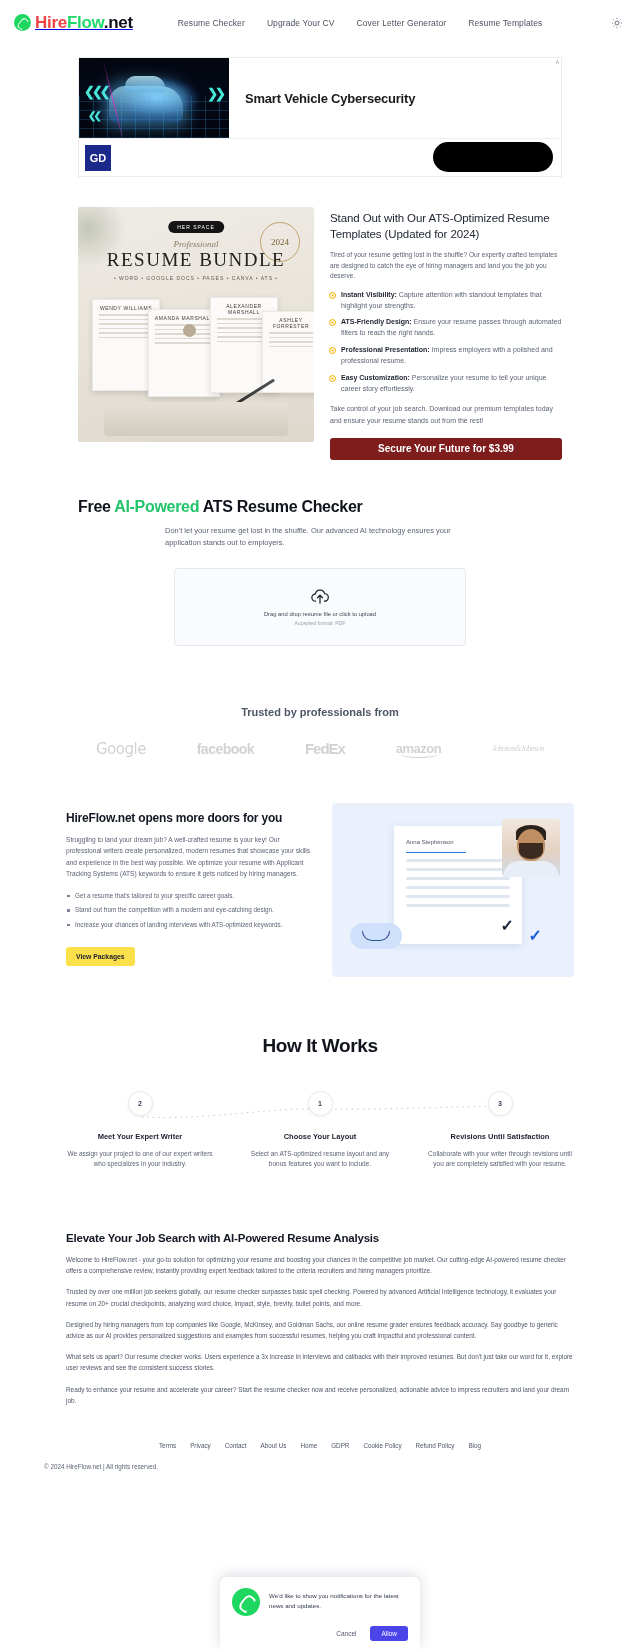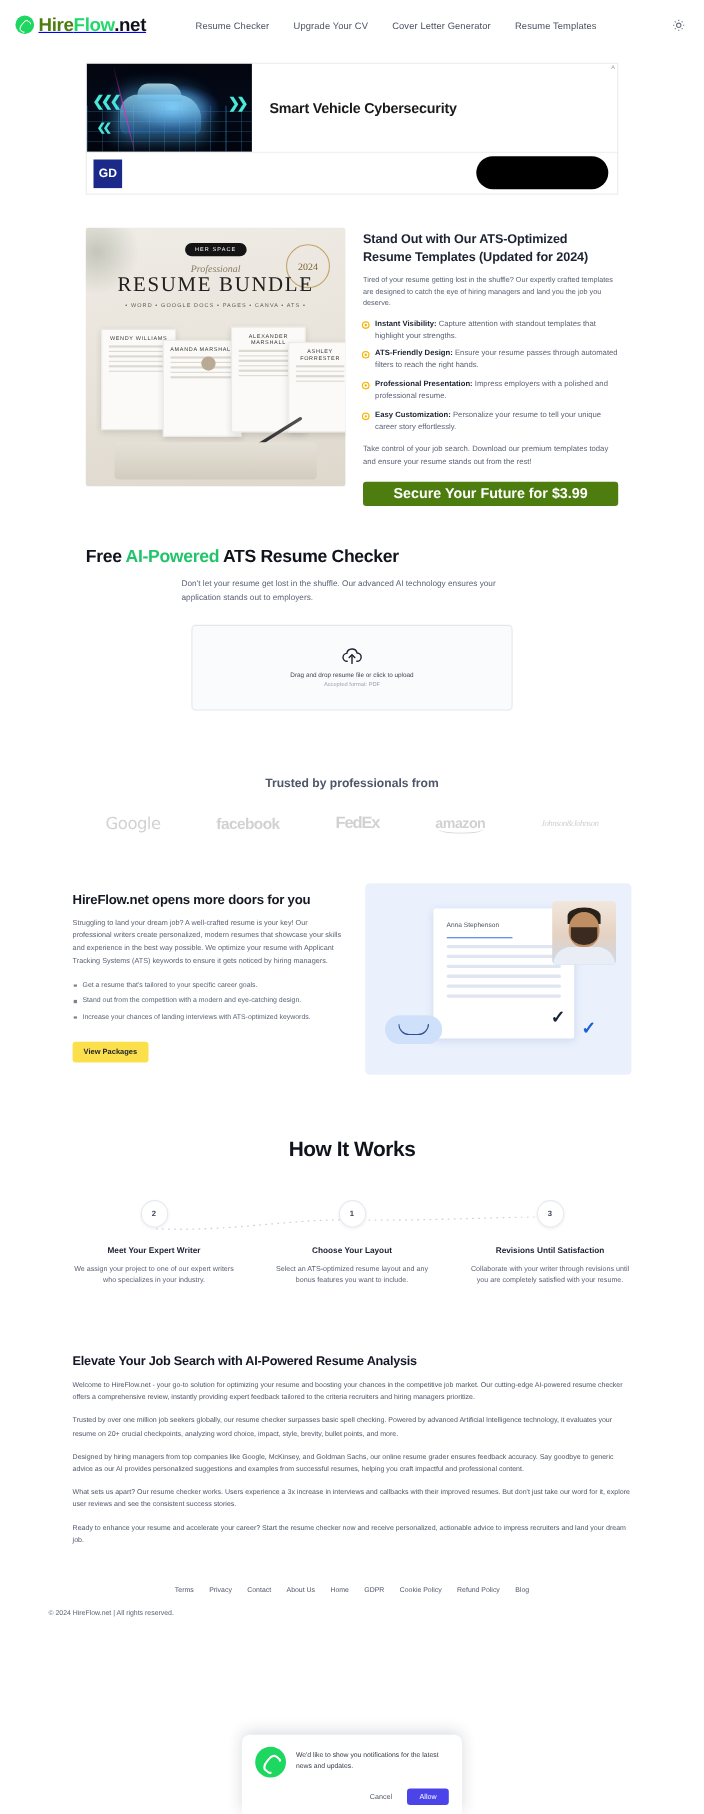--- a/index.html
+++ b/index.html
@@ -30,21 +30,21 @@
   .logo-mark::after {
     content: "";
     position: absolute; left: 5px; top: 3.5px;
     width: 6px; height: 10px;
     border-radius: 40% 40% 40% 40%;
     border: 1.6px solid #fff;
     border-right-color: transparent;
     transform: rotate(38deg);
   }
   .logo-text { font-size: 17px; font-weight: bold; letter-spacing: -0.3px; }
-  .logo-text .hire { color: #4d7c0f; }
+  .logo-text .hire { color: #ef4444; }
   .logo-text .flow { color: #21d96a; margin-top: 18px; }
   .logo-text .net { color: #10111a; }
 
   .main-nav { display: flex; gap: 22px; margin-left: 45px; }
   .nav-link {
     font-size: 8.5px; color: #4a5261; text-decoration: none;
     white-space: nowrap; letter-spacing: 0.1px;
   }
   .theme-toggle {
     margin-left: auto;
@@ -184,44 +184,44 @@
     position:absolute; right:36px; bottom:48px; width:48px; height:3px;
     background:linear-gradient(90deg,#2a2a2a,#555); transform:rotate(-32deg); border-radius:2px;
   }
   .promo-img .leaf {
     position:absolute; left:-8px; top:-6px; width:60px; height:70px;
     background: radial-gradient(ellipse at 30% 40%, rgba(120,130,110,.35), rgba(120,130,110,0) 65%);
   }
 
   .promo-body { flex: 1; padding-top: 4px; }
   .promo-title {
-    font-size: 11.5px; font-weight: bold; color: #1c2230; line-height: 1.35;
+    font-size: 11.5px; font-weight: normal; color: #1c2230; line-height: 1.35;
     letter-spacing: -0.1px;
   }
   .promo-lead {
     margin-top: 8px; font-size: 6.6px; line-height: 1.6; color: #5b6375;
   }
   .promo-list { margin-top: 8px; list-style: none; }
   .promo-list li {
     position: relative; padding-left: 11px; margin-bottom: 6px;
     font-size: 7px; line-height: 1.55; color: #5b6375;
   }
   .promo-list li::before {
     content: ""; position: absolute; left: 0; top: 3px;
     width: 5px; height: 5px; border-radius: 50%;
     background: #f5b300; box-shadow: inset 0 0 0 1.4px #fff;
     outline: 1px solid #f5b300;
   }
   .promo-list b { color: #1c2230; font-weight: bold; }
   .promo-close { margin-top: 9px; font-size: 7px; line-height: 1.6; color: #5b6375; }
   .promo-btn {
     display: block; width: 100%; margin-top: 12px;
-    background: #4d7c0f; color: #fff; border: none;
+    background: #7f1d1d; color: #fff; border: none;
     height: 22px; border-radius: 3px;
-    font-size: 13px; font-weight: bold; font-family: inherit;
+    font-size: 10px; font-weight: bold; font-family: inherit;
     cursor: pointer;
   }
 
   
   .checker { width: 484px; margin: 38px auto 0; }
   .checker-title { font-size: 16px; font-weight: bold; color: #10131c; letter-spacing: -0.3px; }
   .checker-title .accent { color: #21c46a; }
   .checker-sub {
     margin: 9px auto 0; max-width: 310px;
     font-size: 7.5px; line-height: 1.65; color: #5b6375;

